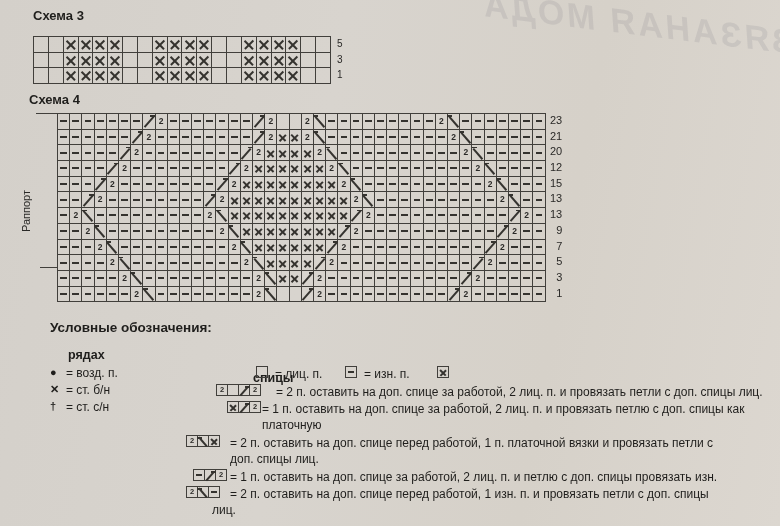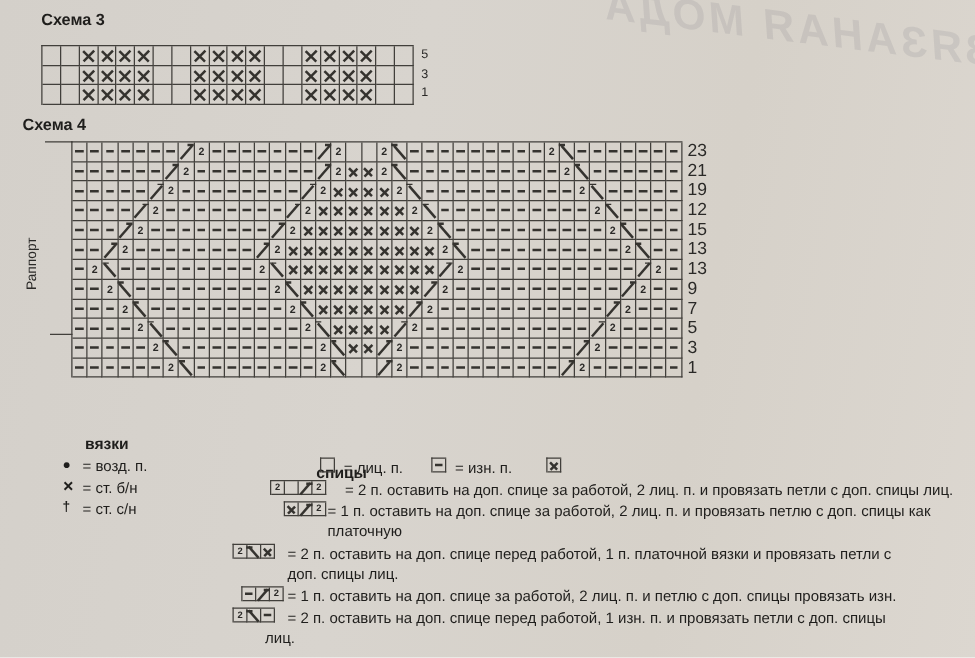--- a/index.html
+++ b/index.html
@@ -27,21 +27,21 @@
   .cell.xx::after{transform:rotate(-45deg);}
   .cell.sl::before{content:"";position:absolute;left:-12%;width:124%;top:50%;height:1.6px;background:#35332f;transform:rotate(-49deg);}
   .cell.sl::after{content:"";position:absolute;right:-6%;width:44%;top:10%;height:1.6px;background:#35332f;}
   .cell.sr::before{content:"";position:absolute;left:-12%;width:124%;top:50%;height:1.6px;background:#35332f;transform:rotate(49deg);}
   .cell.sr::after{content:"";position:absolute;left:-6%;width:44%;top:10%;height:1.6px;background:#35332f;}
   .cell.n2{font-size:8.5px;line-height:14px;text-align:center;font-weight:bold;color:#2a2927;}
   
   .rlabels{display:flex;flex-direction:column;}
   .rlabels div{text-align:left;color:#2a2927;}
   .rl3 div{height:15.6px;line-height:15.6px;font-size:10px;}
-  .rl4 div{height:15.7px;line-height:15.7px;font-size:14px;}
+  .rl4 div{height:15.7px;line-height:15.7px;font-size:11px;text-align:right;}
   .rapport{
     transform:rotate(-90deg);transform-origin:left top;
     font-size:11px;color:#2a2927;white-space:nowrap;
   }
   .tick{height:1.4px;background:#413f3b;}
   
   .ltxt{font-size:12px;white-space:nowrap;}
   .lsym{font-size:11px;font-weight:bold;}
   .sym .cell{width:11px;height:11px;}
   .sym .cell.n2{font-size:7.5px;line-height:9.5px;}
@@ -122,21 +122,21 @@
         <div class="cell"></div>
         <div class="cell"></div>
       </div>
     </div>
   <div class="abs rlabels rl3" style="left:337px;top:36px;">
       <div>5</div>
       <div>3</div>
       <div>1</div>
     </div>
 
-  <div class="abs h1" style="left:18px;top:92px;">Схема 4</div>
+  <div class="abs h1" style="left:29px;top:92px;">Схема 4</div>
   <div class="abs tick" style="left:36px;top:113px;width:22px;"></div>
   <div class="abs tick" style="left:40px;top:267px;width:18px;"></div>
   <div class="abs rapport" style="left:20px;top:232px;">Раппорт</div>
   <div class="abs grid g4" style="left:57px;top:113px;">
       <div class="grow">
         <div class="cell d"></div>
         <div class="cell d"></div>
         <div class="cell d"></div>
         <div class="cell d"></div>
         <div class="cell d"></div>
@@ -635,34 +635,35 @@
         <div class="cell d"></div>
         <div class="cell d"></div>
         <div class="cell d"></div>
         <div class="cell d"></div>
         <div class="cell d"></div>
       </div>
     </div>
   <div class="abs rlabels rl4" style="left:550px;top:113px;">
       <div>23</div>
       <div>21</div>
-      <div>19</div>
+      <div>20</div>
       <div>12</div>
       <div>15</div>
       <div>13</div>
       <div>13</div>
       <div>9</div>
       <div>7</div>
       <div>5</div>
       <div>3</div>
       <div>1</div>
     </div>
 
-
-  <div class="abs h1" style="left:68px;top:348px;font-size:12.5px;">вязки</div>
+  <div class="abs h1" style="left:50px;top:320px;font-size:13.5px;">Условные обозначения:</div>
+
+  <div class="abs h1" style="left:68px;top:348px;font-size:12.5px;">рядах</div>
   <div class="abs lsym" style="left:50px;top:366px;">●</div>
   <div class="abs ltxt" style="left:66px;top:366px;">=  возд. п.</div>
   <div class="abs lsym" style="left:50px;top:383px;">✕</div>
   <div class="abs ltxt" style="left:66px;top:383px;">=  ст. б/н</div>
   <div class="abs lsym" style="left:50px;top:400px;">†</div>
   <div class="abs ltxt" style="left:66px;top:400px;">=  ст. с/н</div>
 
   <div class="abs h1" style="left:253px;top:348px;font-size:12.5px;margin-top:23px;">спицы</div>
 
   <div class="abs grid sym" style="left:256px;top:366px;">

